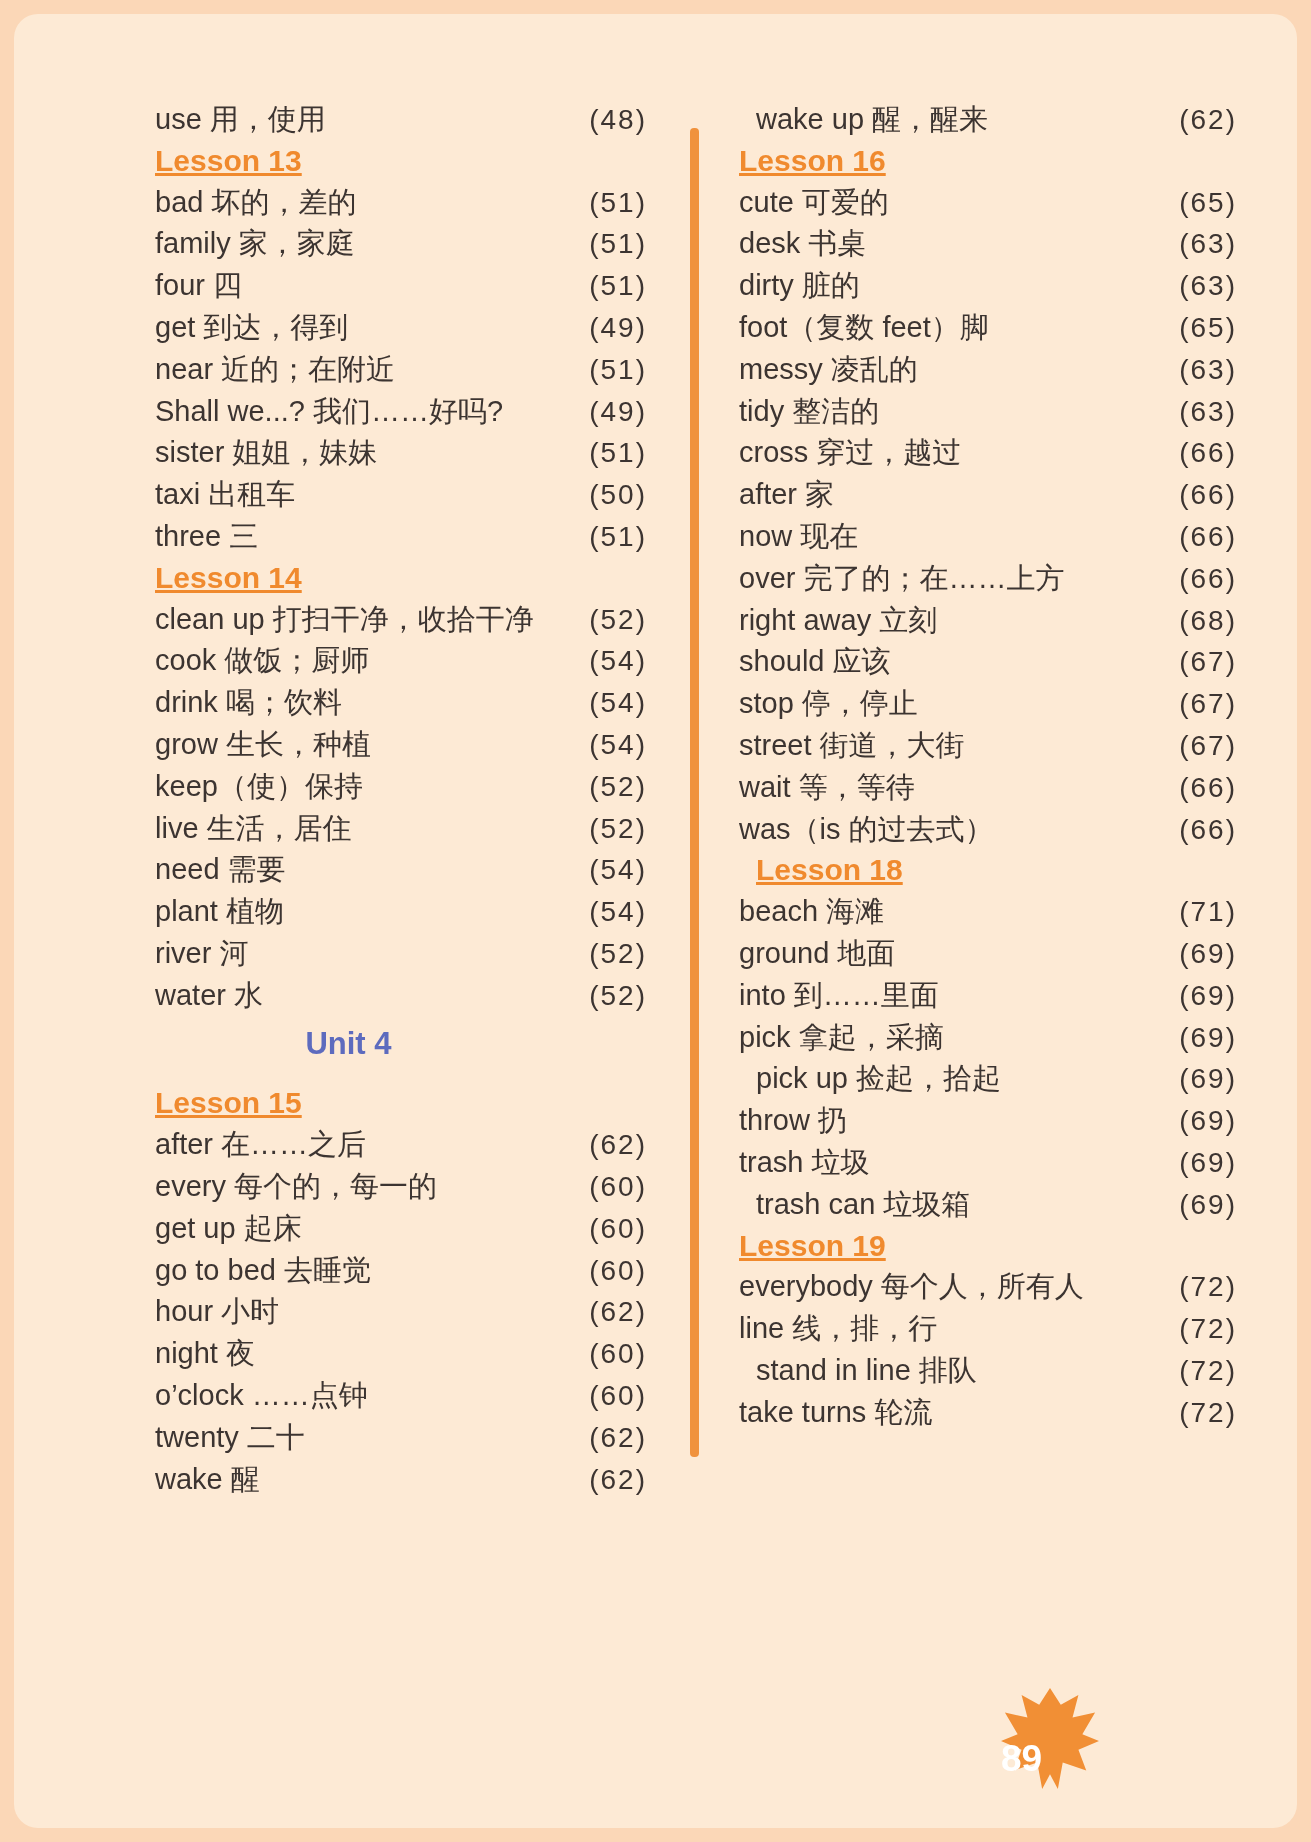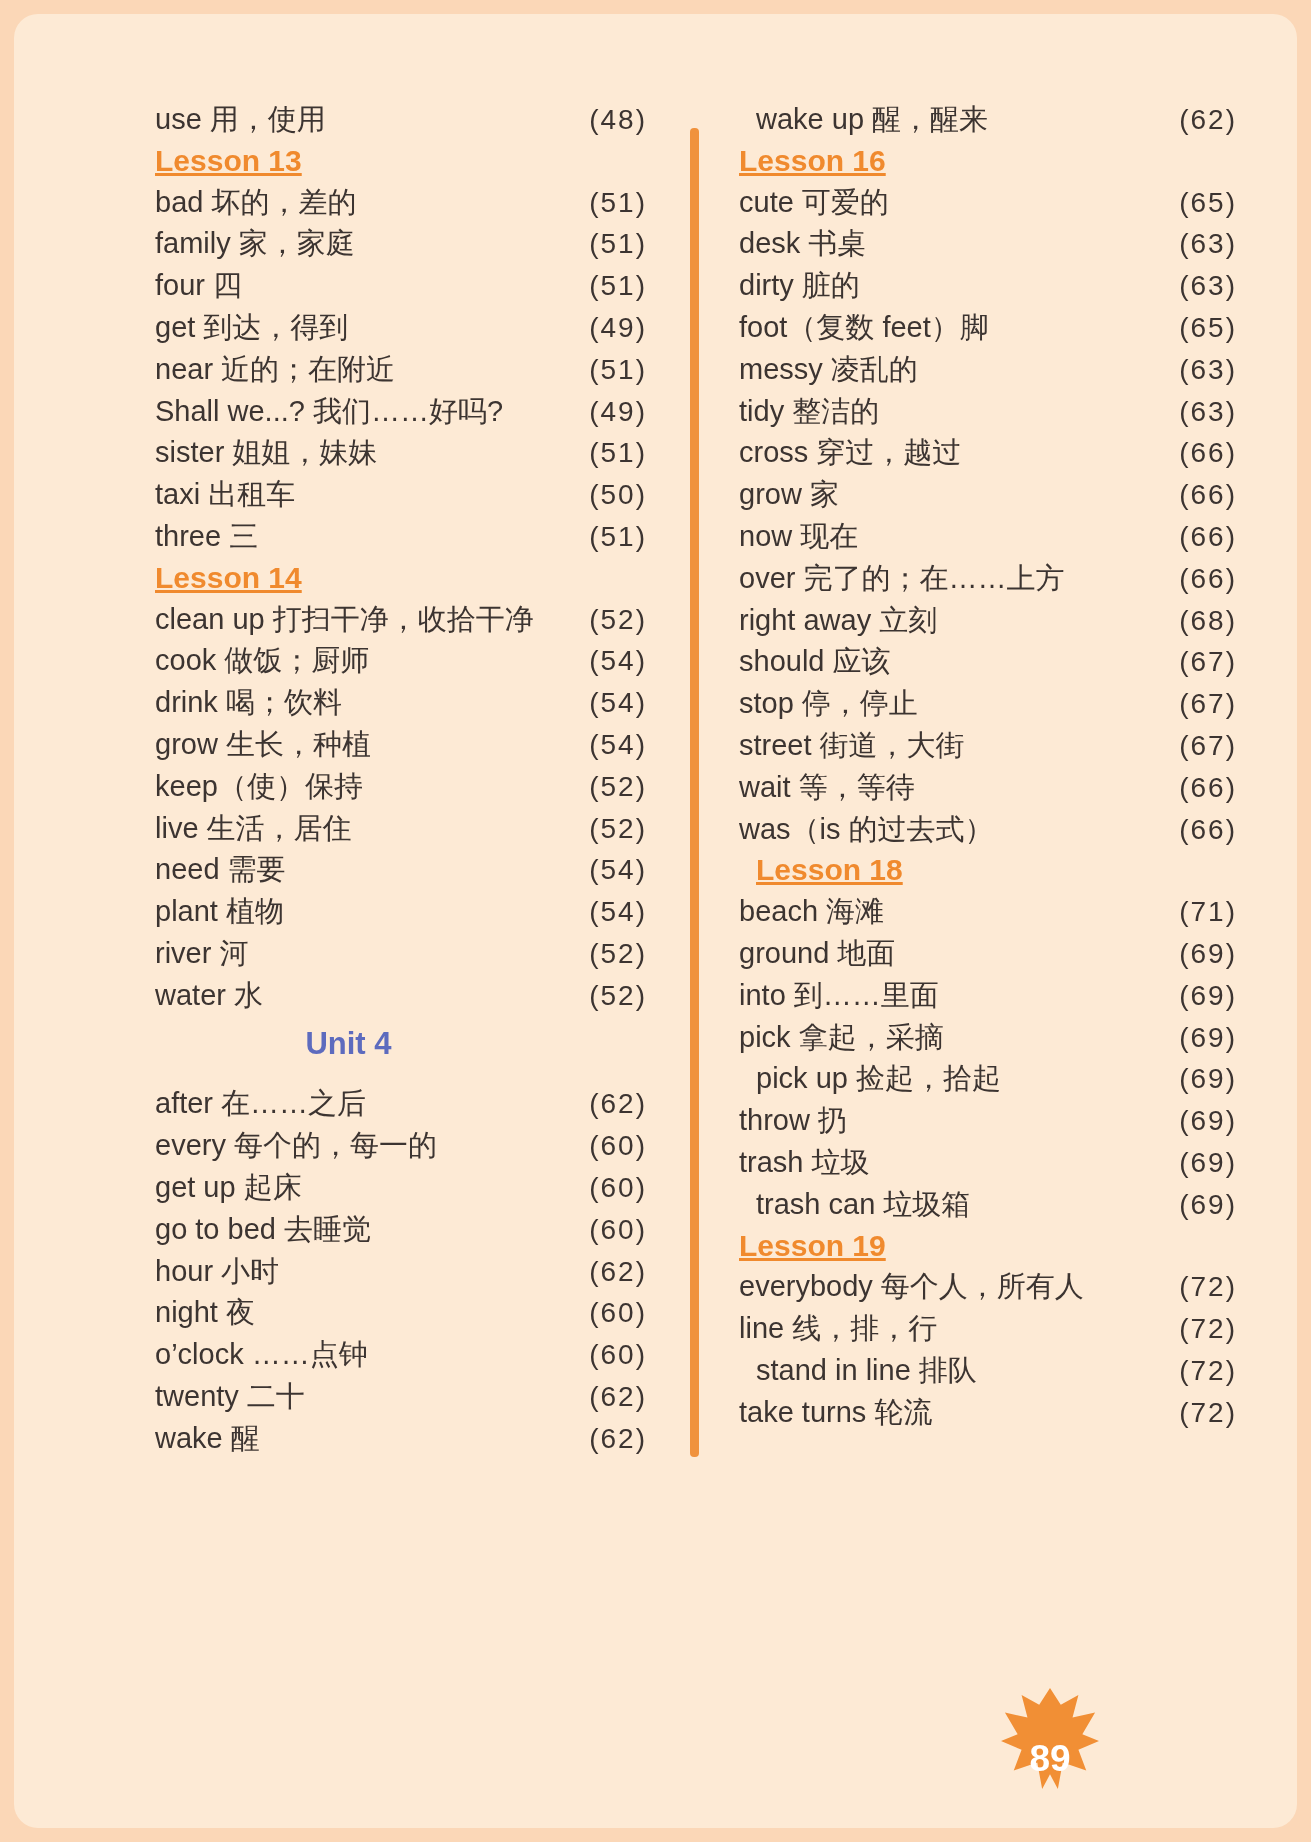--- a/index.html
+++ b/index.html
@@ -78,21 +78,21 @@
   }
   .leaf-badge svg{
     position:absolute;
     left:0; top:0;
     width:100%; height:100%;
   }
   .leaf-number{
     position:absolute;
     left:0; right:0;
     top:54px;
-    text-align:center;
+    text-align:left;
     color:var(--pagenum);
     font-weight:bold;
     font-size:37px;
     line-height:37px;
   }
 </style>
 </head>
 <body>
 
 <div class="inner-panel"></div>
@@ -178,20 +178,23 @@
     </div>
     <div class="row entry">
       <span class="term">river 河</span>
       <span class="pageref">(52)</span>
     </div>
     <div class="row entry">
       <span class="term">water 水</span>
       <span class="pageref">(52)</span>
     </div>
     <div class="row unit"><span class="term">Unit 4</span></div>
+    <div class="row lesson">
+      <span class="term">Lesson 15</span>
+    </div>
     <div class="row entry">
       <span class="term">after 在……之后</span>
       <span class="pageref">(62)</span>
     </div>
     <div class="row entry">
       <span class="term">every 每个的，每一的</span>
       <span class="pageref">(60)</span>
     </div>
     <div class="row entry">
       <span class="term">get up 起床</span>
@@ -255,21 +258,21 @@
     </div>
     <div class="row entry">
       <span class="term">tidy 整洁的</span>
       <span class="pageref">(63)</span>
     </div>
     <div class="row entry">
       <span class="term">cross 穿过，越过</span>
       <span class="pageref">(66)</span>
     </div>
     <div class="row entry">
-      <span class="term">grow 家</span>
+      <span class="term">after 家</span>
       <span class="pageref">(66)</span>
     </div>
     <div class="row entry">
       <span class="term">now 现在</span>
       <span class="pageref">(66)</span>
     </div>
     <div class="row entry">
       <span class="term">over 完了的；在……上方</span>
       <span class="pageref">(66)</span>
     </div>

